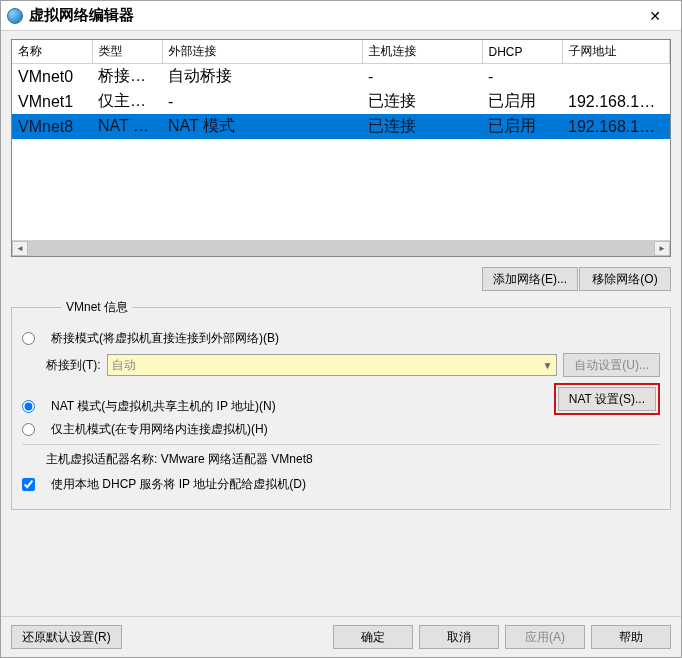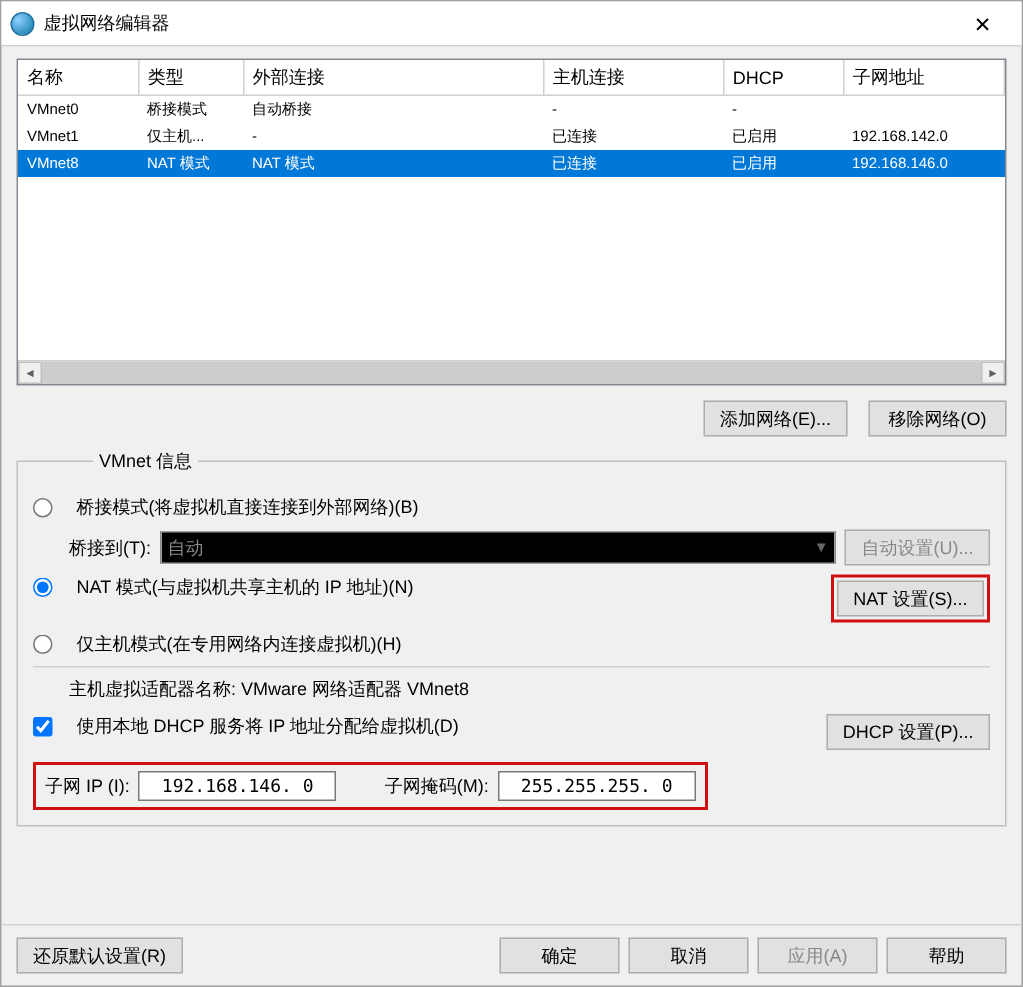--- a/index.html
+++ b/index.html
@@ -25,21 +25,21 @@
     background: #fff;
     border-bottom: 1px solid #d0d0d0;
   }
   .titlebar .app-icon {
     width: 16px; height: 16px;
     border-radius: 50%;
     background: radial-gradient(circle at 30% 30%, #8fd0ff 0%, #3090c0 70%);
     border: 1px solid #2070a0;
     margin-right: 6px;
   }
-  .titlebar .title { flex: 1; font-size: 12px; }
+  .titlebar .title { flex: 1; font-size: 15px; font-weight: bold; }
   .titlebar .close {
     width: 40px; height: 28px;
     text-align: center;
     line-height: 28px;
     font-size: 14px;
     font-family: Arial;
     cursor: pointer;
   }
   .content {
     flex: 1;
@@ -65,28 +65,28 @@
     text-align: left;
     font-weight: normal;
     padding: 3px 6px;
     border-right: 1px solid #d0d0d0;
     border-bottom: 1px solid #d0d0d0;
     background: #fff;
     font-size: 12px;
   }
   tbody td {
     padding: 2px 6px;
-    font-size: 10px;
+    font-size: 16px;
     white-space: nowrap;
     overflow: hidden;
     text-overflow: ellipsis;
   }
   tbody tr.selected {
     background: #0078d7;
-    color: #ffffff;
+    color: #0f172a;
   }
   .table-body { flex: 1; overflow: hidden; }
   .hscroll {
     height: 16px;
     display: flex;
     align-items: stretch;
     background: #f0f0f0;
     border-top: 1px solid #d0d0d0;
   }
   .hscroll .arr {
@@ -105,21 +105,21 @@
   }
   .hscroll .thumb {
     position: absolute;
     left: 0; top: 0; bottom: 0;
     width: 100%;
     background: #cdcdcd;
   }
   .btn-row-right {
     display: flex;
     justify-content: flex-end;
-    gap: 14px;
+    gap: 1px;
     margin: 4px 0 8px 0;
   }
   .btn {
     min-width: 92px;
     height: 24px;
     padding: 0 10px;
     background: #e1e1e1;
     border: 1px solid #adadad;
     font-size: 12px;
     cursor: pointer;
@@ -150,31 +150,31 @@
   .sub-row {
     display: flex;
     align-items: center;
     gap: 6px;
     margin: 4px 0 3px 24px;
   }
   .sub-row .combo {
     flex: 1;
     height: 22px;
     border: 1px solid #a0a0a0;
-    background: #000000;
+    background: #fef9c3;
     color: #888;
     padding: 0 4px;
     display: flex;
     align-items: center;
     justify-content: space-between;
   }
   .sub-row .combo .caret { font-size: 10px; color: #666; }
   .row-split {
     display: flex;
-    align-items: flex-start;
+    align-items: flex-end;
     justify-content: space-between;
     margin: 6px 0;
   }
   hr.sep {
     border: none;
     border-top: 1px solid #d0d0d0;
     margin: 4px 0 6px 0;
   }
   .adapter-name { margin-left: 24px; font-size: 12px; }
   .subnet-row {
@@ -332,30 +332,22 @@
 
       <hr class="sep">
 
       <div class="adapter-name">主机虚拟适配器名称: VMware 网络适配器 VMnet8</div>
 
       <div class="row-split" style="margin-top:8px">
         <div class="check-row" style="margin:0">
           <input type="checkbox" checked="" style="">
           <label>使用本地 DHCP 服务将 IP 地址分配给虚拟机(D)</label>
         </div>
-        <button class="btn">DHCP 设置(P)...</button>
-      </div>
-
-      <div class="subnet-row" style="margin-top:8px">
-        <label>子网 IP (I):</label>
-        <input class="ip-input" value="192.168.146. 0" style="">
-        <span style="width:20px"></span>
-        <label>子网掩码(M):</label>
-        <input class="ip-input" value="255.255.255. 0" style="">
-      </div>
+      </div>
+
     </fieldset>
   </div>
 
   <div class="footer">
     <button class="btn">还原默认设置(R)</button>
     <div class="spacer"></div>
     <button class="btn" style="min-width:80px">确定</button>
     <button class="btn" style="min-width:80px">取消</button>
     <button class="btn disabled" style="min-width:80px">应用(A)</button>
     <button class="btn" style="min-width:80px">帮助</button>

